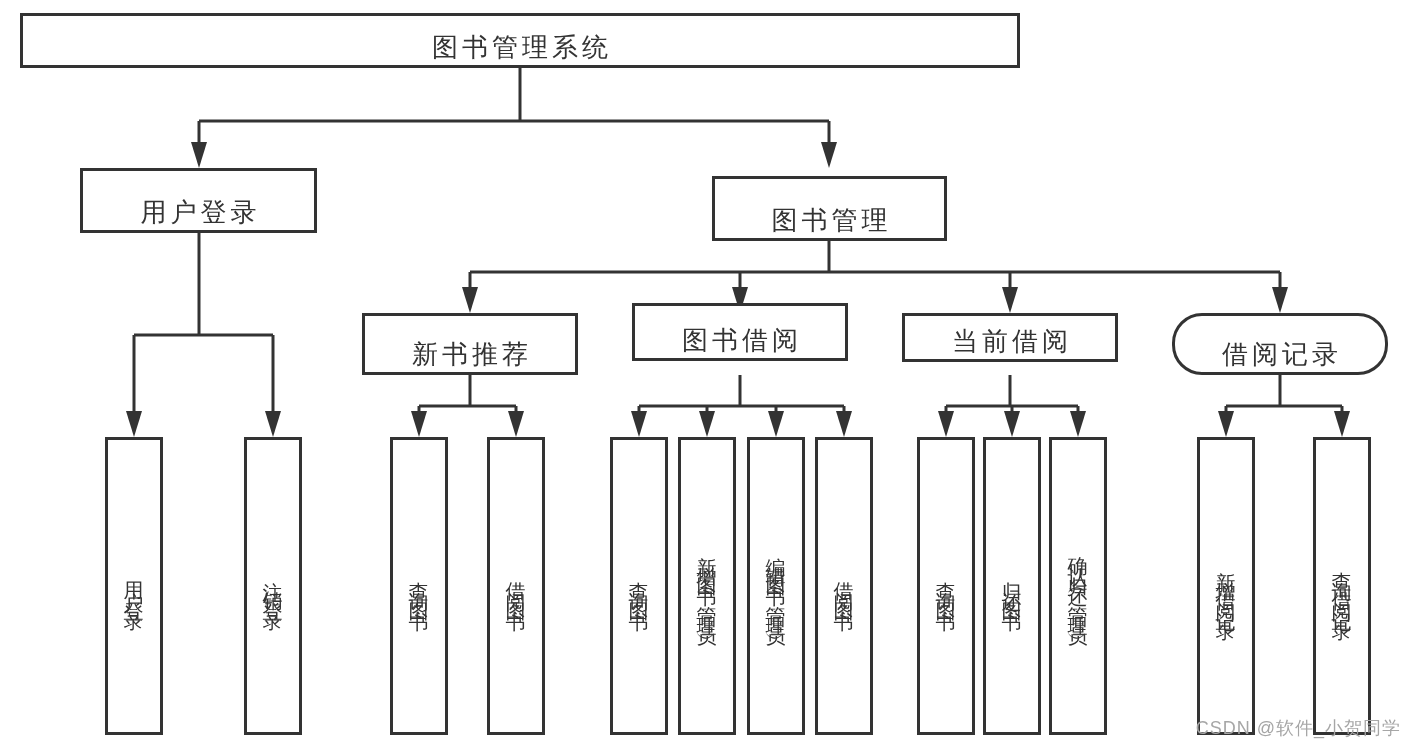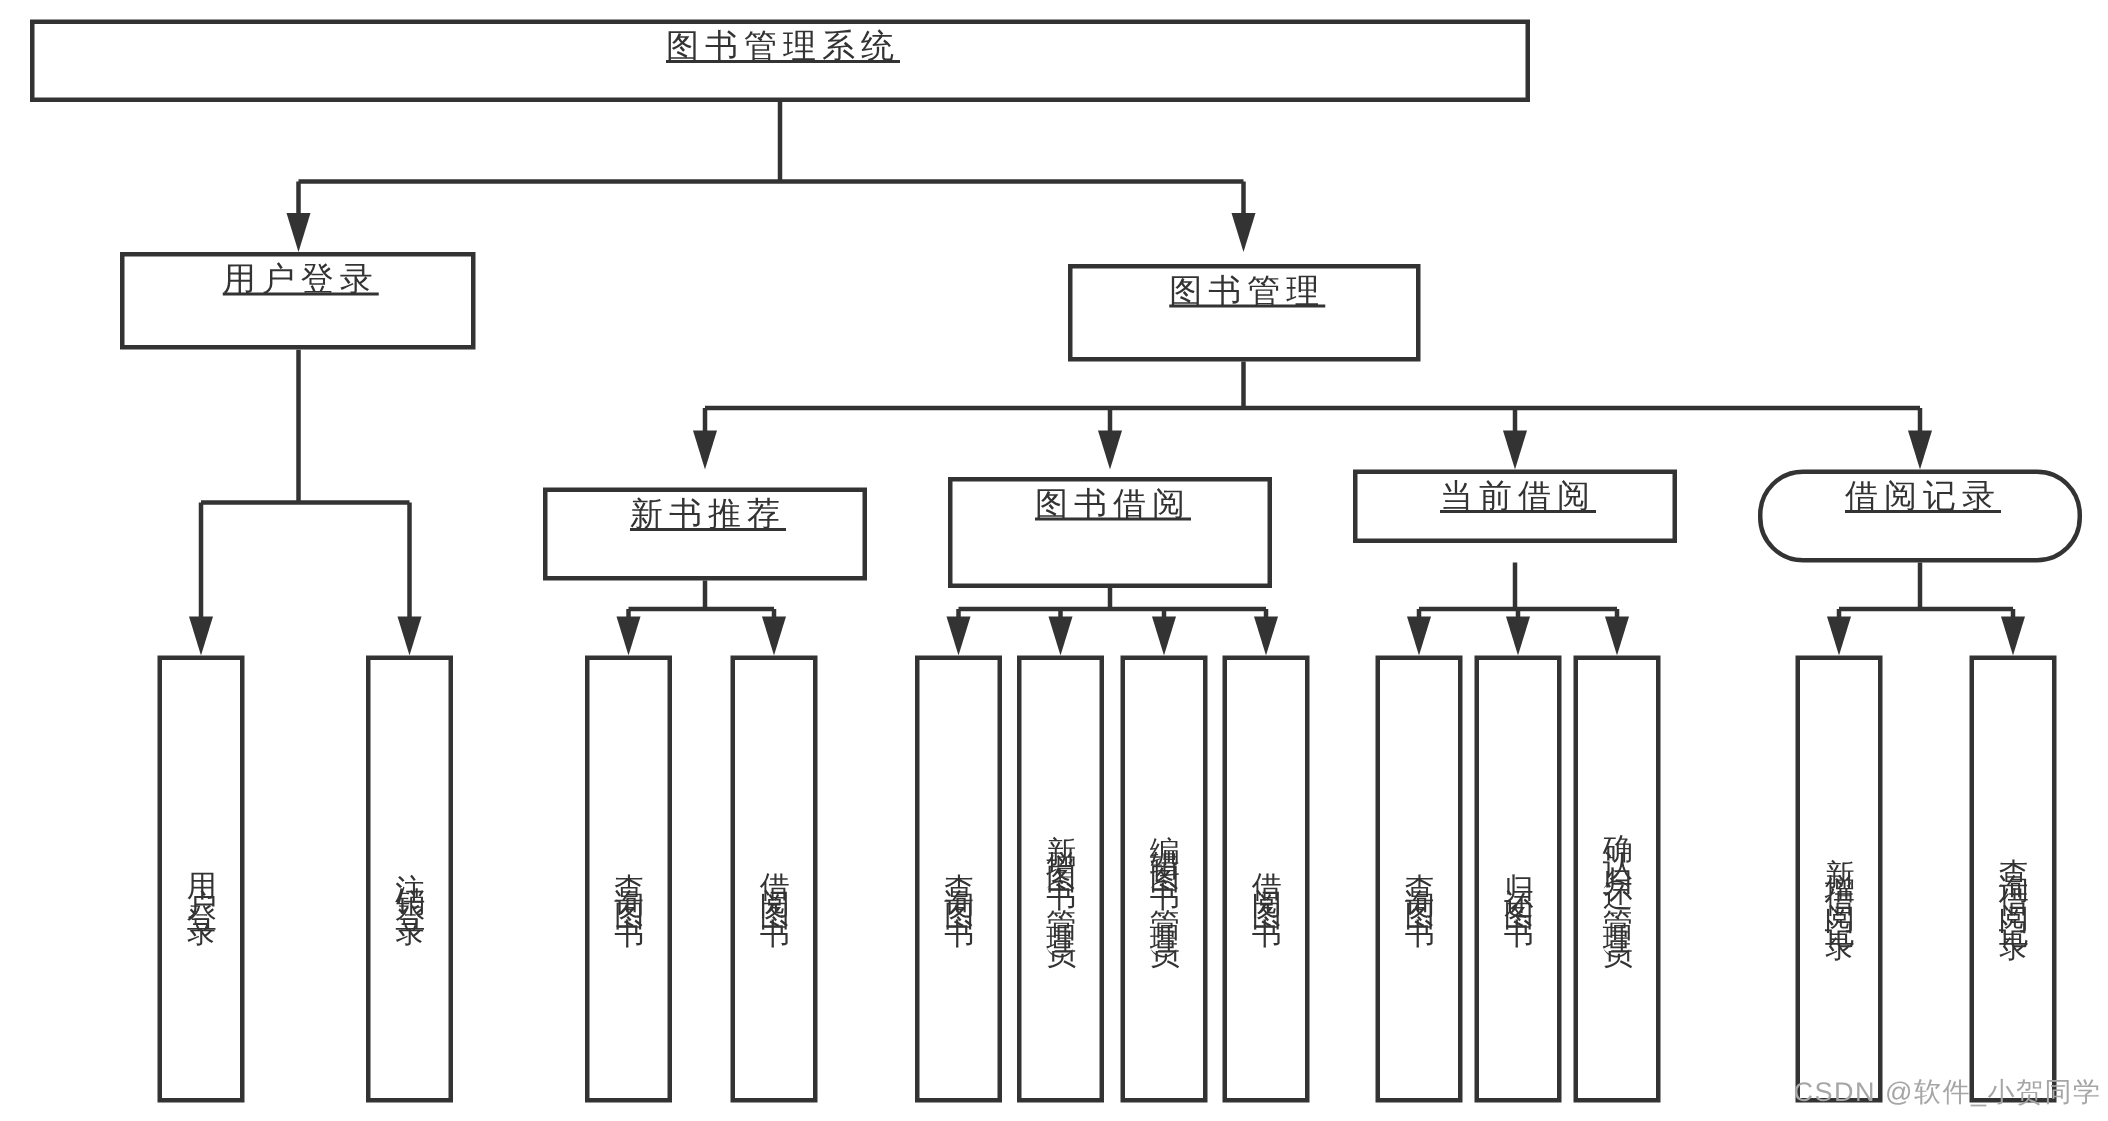--- a/index.html
+++ b/index.html
@@ -34,27 +34,26 @@
   svg.connectors path.arrowhead{
     fill:var(--line);
     stroke:none;
   }
   .node{
     position:absolute;
     background:var(--background);
     border:3px solid var(--border);
     box-sizing:border-box;
     display:flex;
-    align-items:flex-start;
+    align-items:flex-end;
     justify-content:center;
     color:var(--text);
-    font-size:22px;
+    font-size:26px;
     letter-spacing:4px;
     white-space:nowrap;
-    text-decoration:underline;
   }
   .node .hlabel{
     padding-left:4px; 
   }
   .leaf{
     position:absolute;
     top:437px;
     width:58px;
     height:298px;
     background:var(--background);
@@ -168,24 +167,24 @@
     <span class="hlabel">图书管理系统</span>
   </div>
 
   <div class="node" style="left:80px;top:168px;width:237px;height:65px;">
     <span class="hlabel">用户登录</span>
   </div>
   <div class="node" style="left:712px;top:176px;width:235px;height:65px;">
     <span class="hlabel">图书管理</span>
   </div>
 
-  <div class="node" style="left:362px;top:313px;width:216px;height:62px;margin-top:12px;">
+  <div class="node" style="left:362px;top:313px;width:216px;height:62px;">
     <span class="hlabel">新书推荐</span>
   </div>
-  <div class="node" style="left:632px;top:318px;width:216px;height:74px;">
+  <div class="node" style="left:632px;top:303px;width:216px;height:58px;">
     <span class="hlabel">图书借阅</span>
   </div>
   <div class="node" style="left:902px;top:313px;width:216px;height:49px;">
     <span class="hlabel">当前借阅</span>
   </div>
   <div class="node" style="left:1172px;top:313px;width:216px;height:62px;border-radius:30px;">
     <span class="hlabel">借阅记录</span>
   </div>
 
   <div class="leaf" style="left:105px;">

